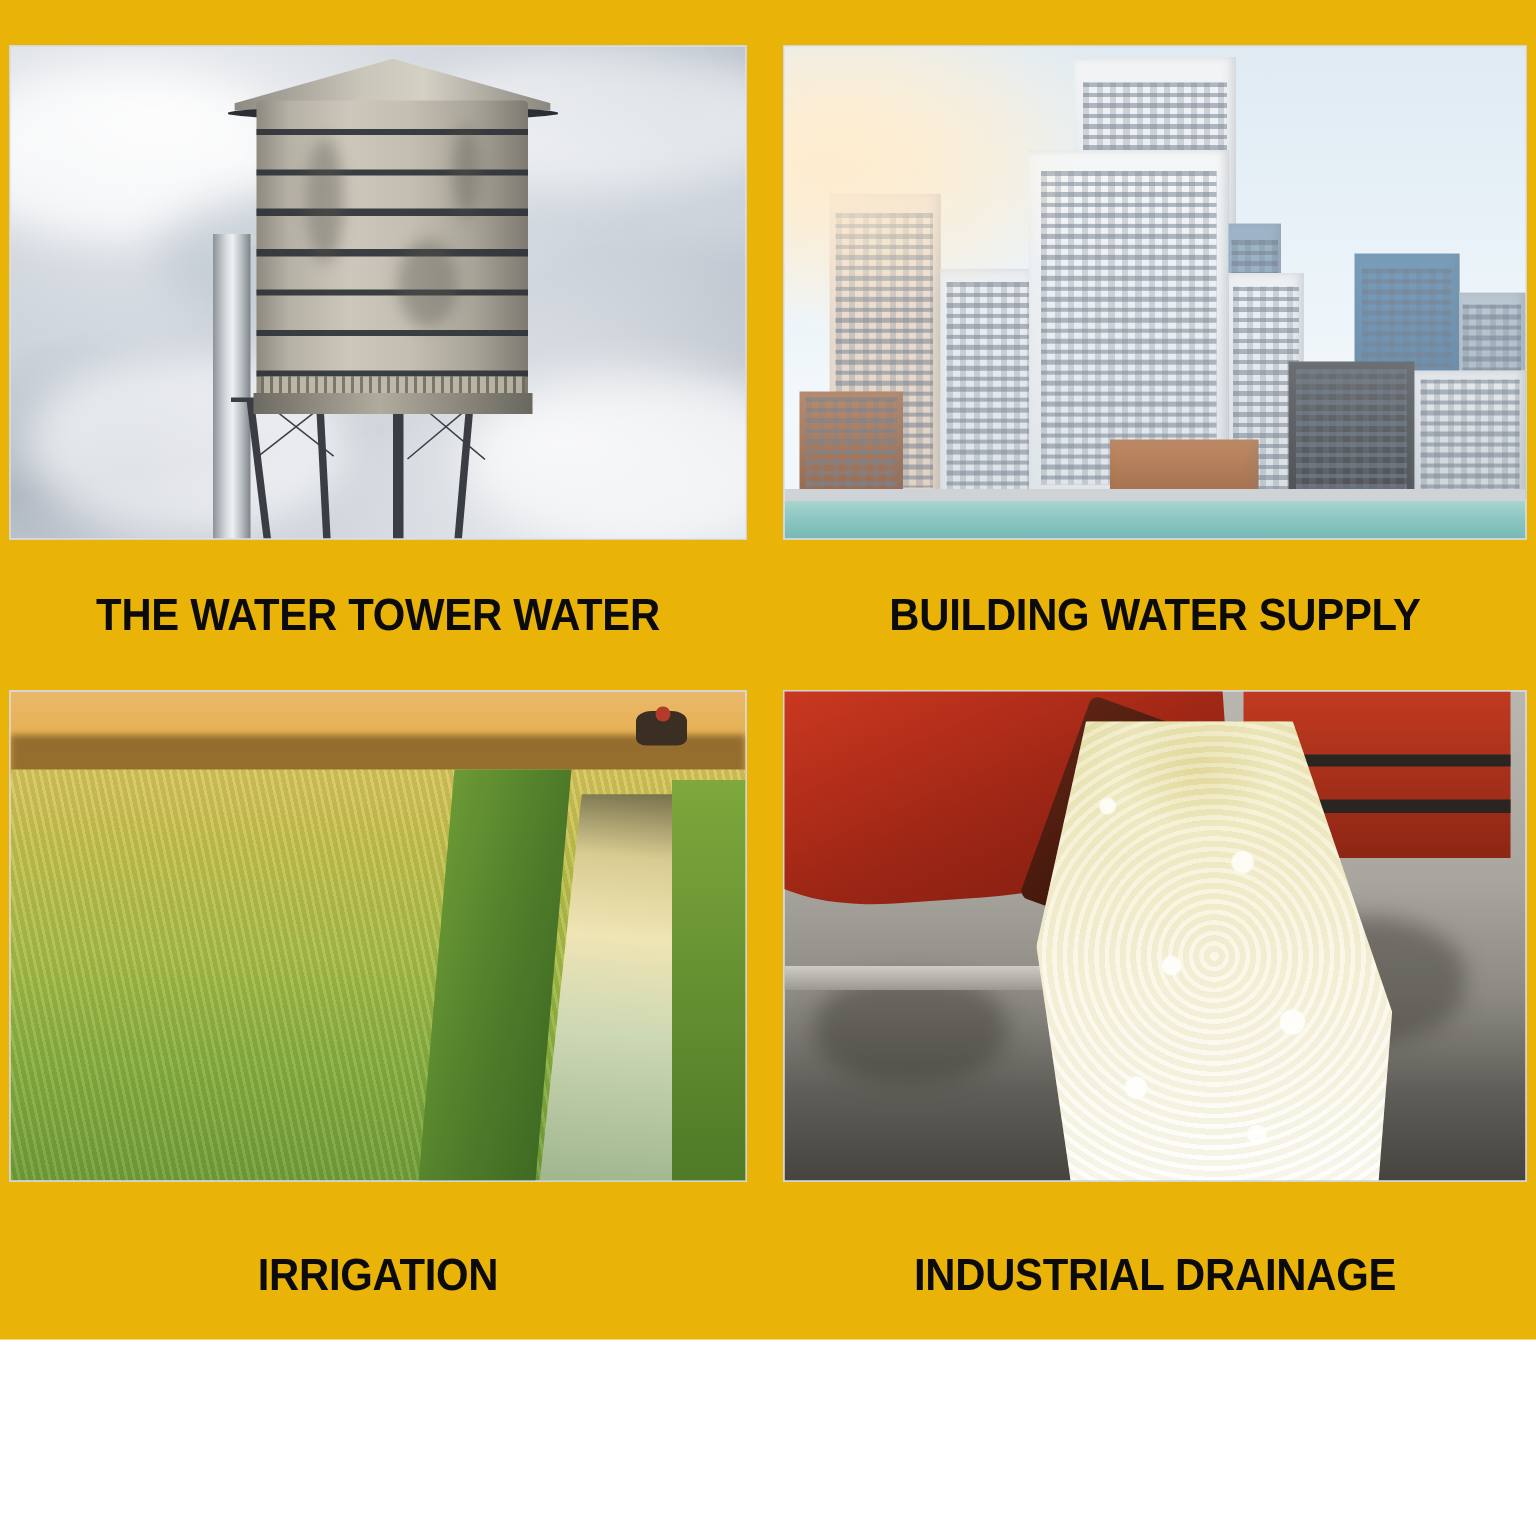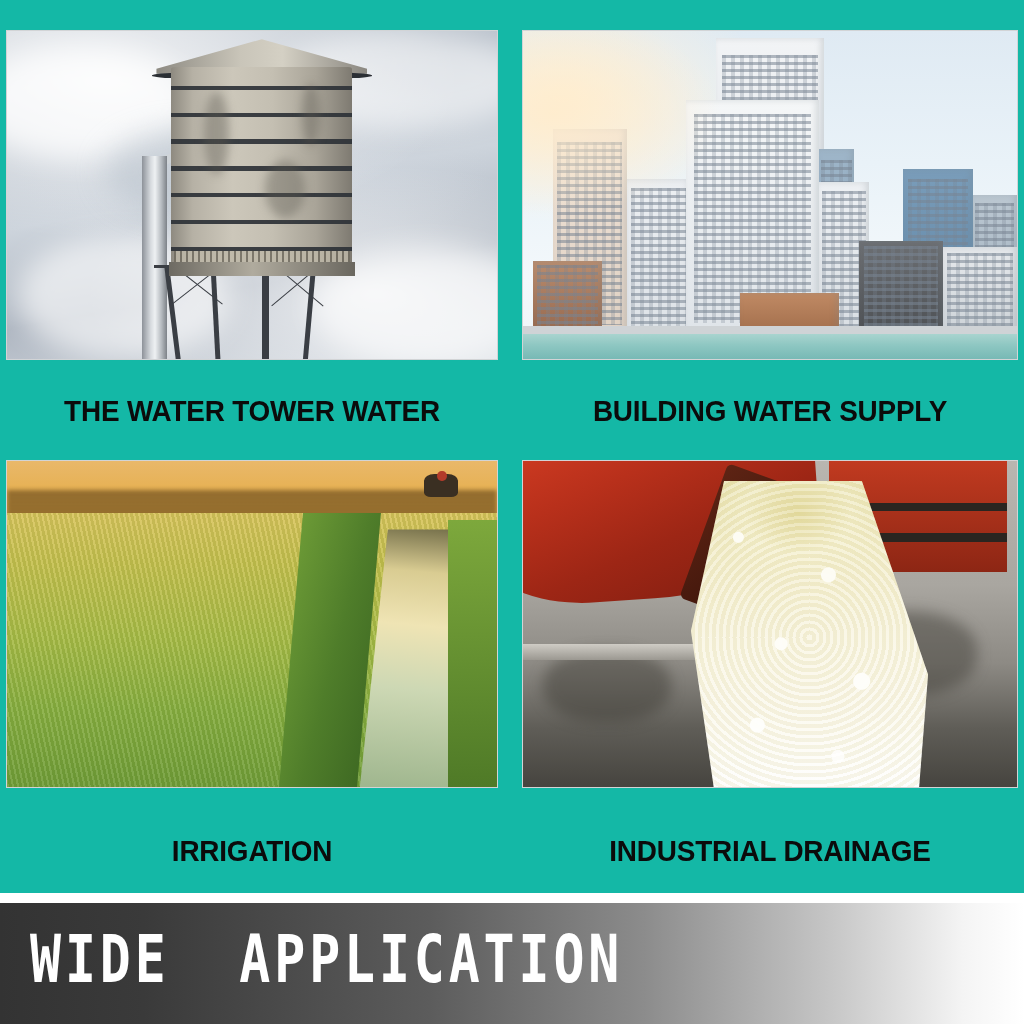--- a/index.html
+++ b/index.html
@@ -1,20 +1,20 @@
 <!DOCTYPE html>
 <html><head>
 <meta charset="utf-8">
 <style>
   html,body{margin:0;padding:0;}
   body{
     width:1024px;height:1024px;overflow:hidden;background:#ffffff;
     font-family:"Liberation Sans", sans-serif;
   }
-  #page{position:relative;width:1024px;height:893px;background:#14b8a6;}
+  #page{position:relative;width:1024px;height:893px;background:#eab308;}
 
   
   .card{position:absolute;overflow:hidden;}
   .photo{position:absolute;inset:0;overflow:hidden;border:1px solid #d2d4d6;box-sizing:border-box;background:#e9ecef;}
   .scene{position:absolute;inset:0;overflow:hidden;}
 
   .caption{
     position:absolute;text-align:center;color:#0b0b0b;
     font-weight:700;letter-spacing:-0.2px;white-space:nowrap;
     font-family:"Liberation Sans", sans-serif;
@@ -260,17 +260,14 @@
         <div class="pipe4"></div>
         <div class="pipe4-rim"></div>
         <div class="gush">
           <div class="foam"></div>
         </div>
       </div>
     </div>
   </div>
   <div class="caption" style="left:522px;top:834px;width:496px;font-size:30px;">INDUSTRIAL DRAINAGE</div>
 
-  <div id="banner" style="top:903px;height:121px;">
-    <div id="banner-title" style="left:30px;top:18px;font-size:66px;letter-spacing:5px;">WIDE  APPLICATION</div>
-  </div>
 
 </div>
 
 </body></html>

